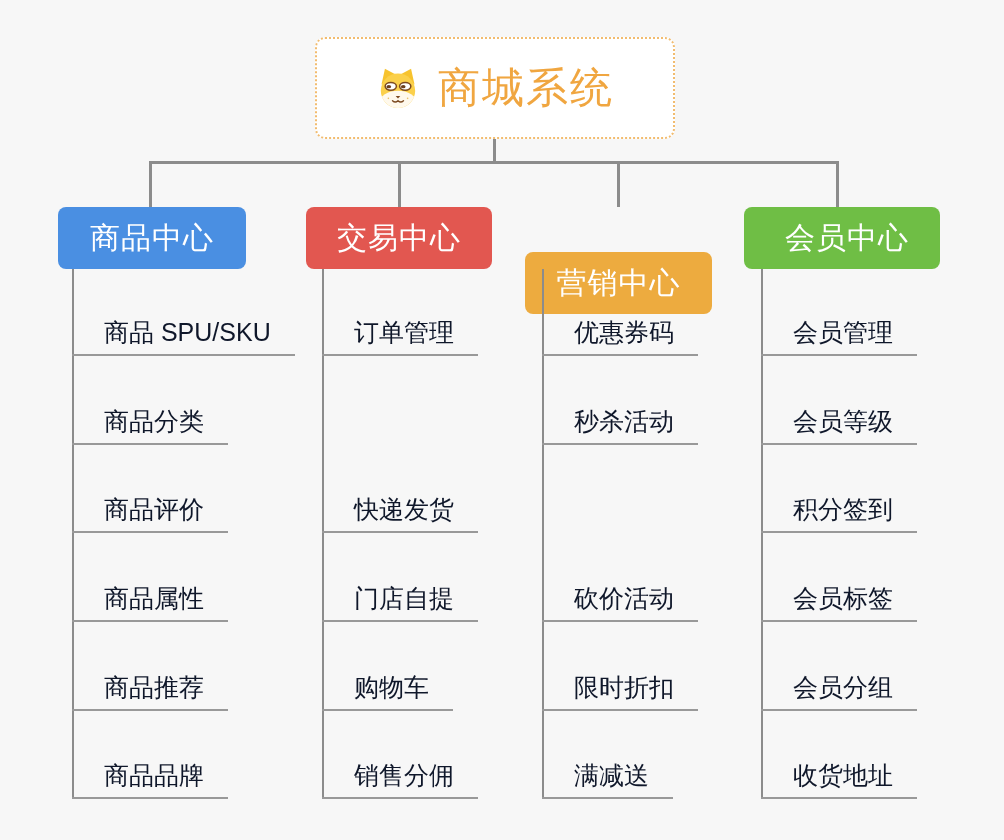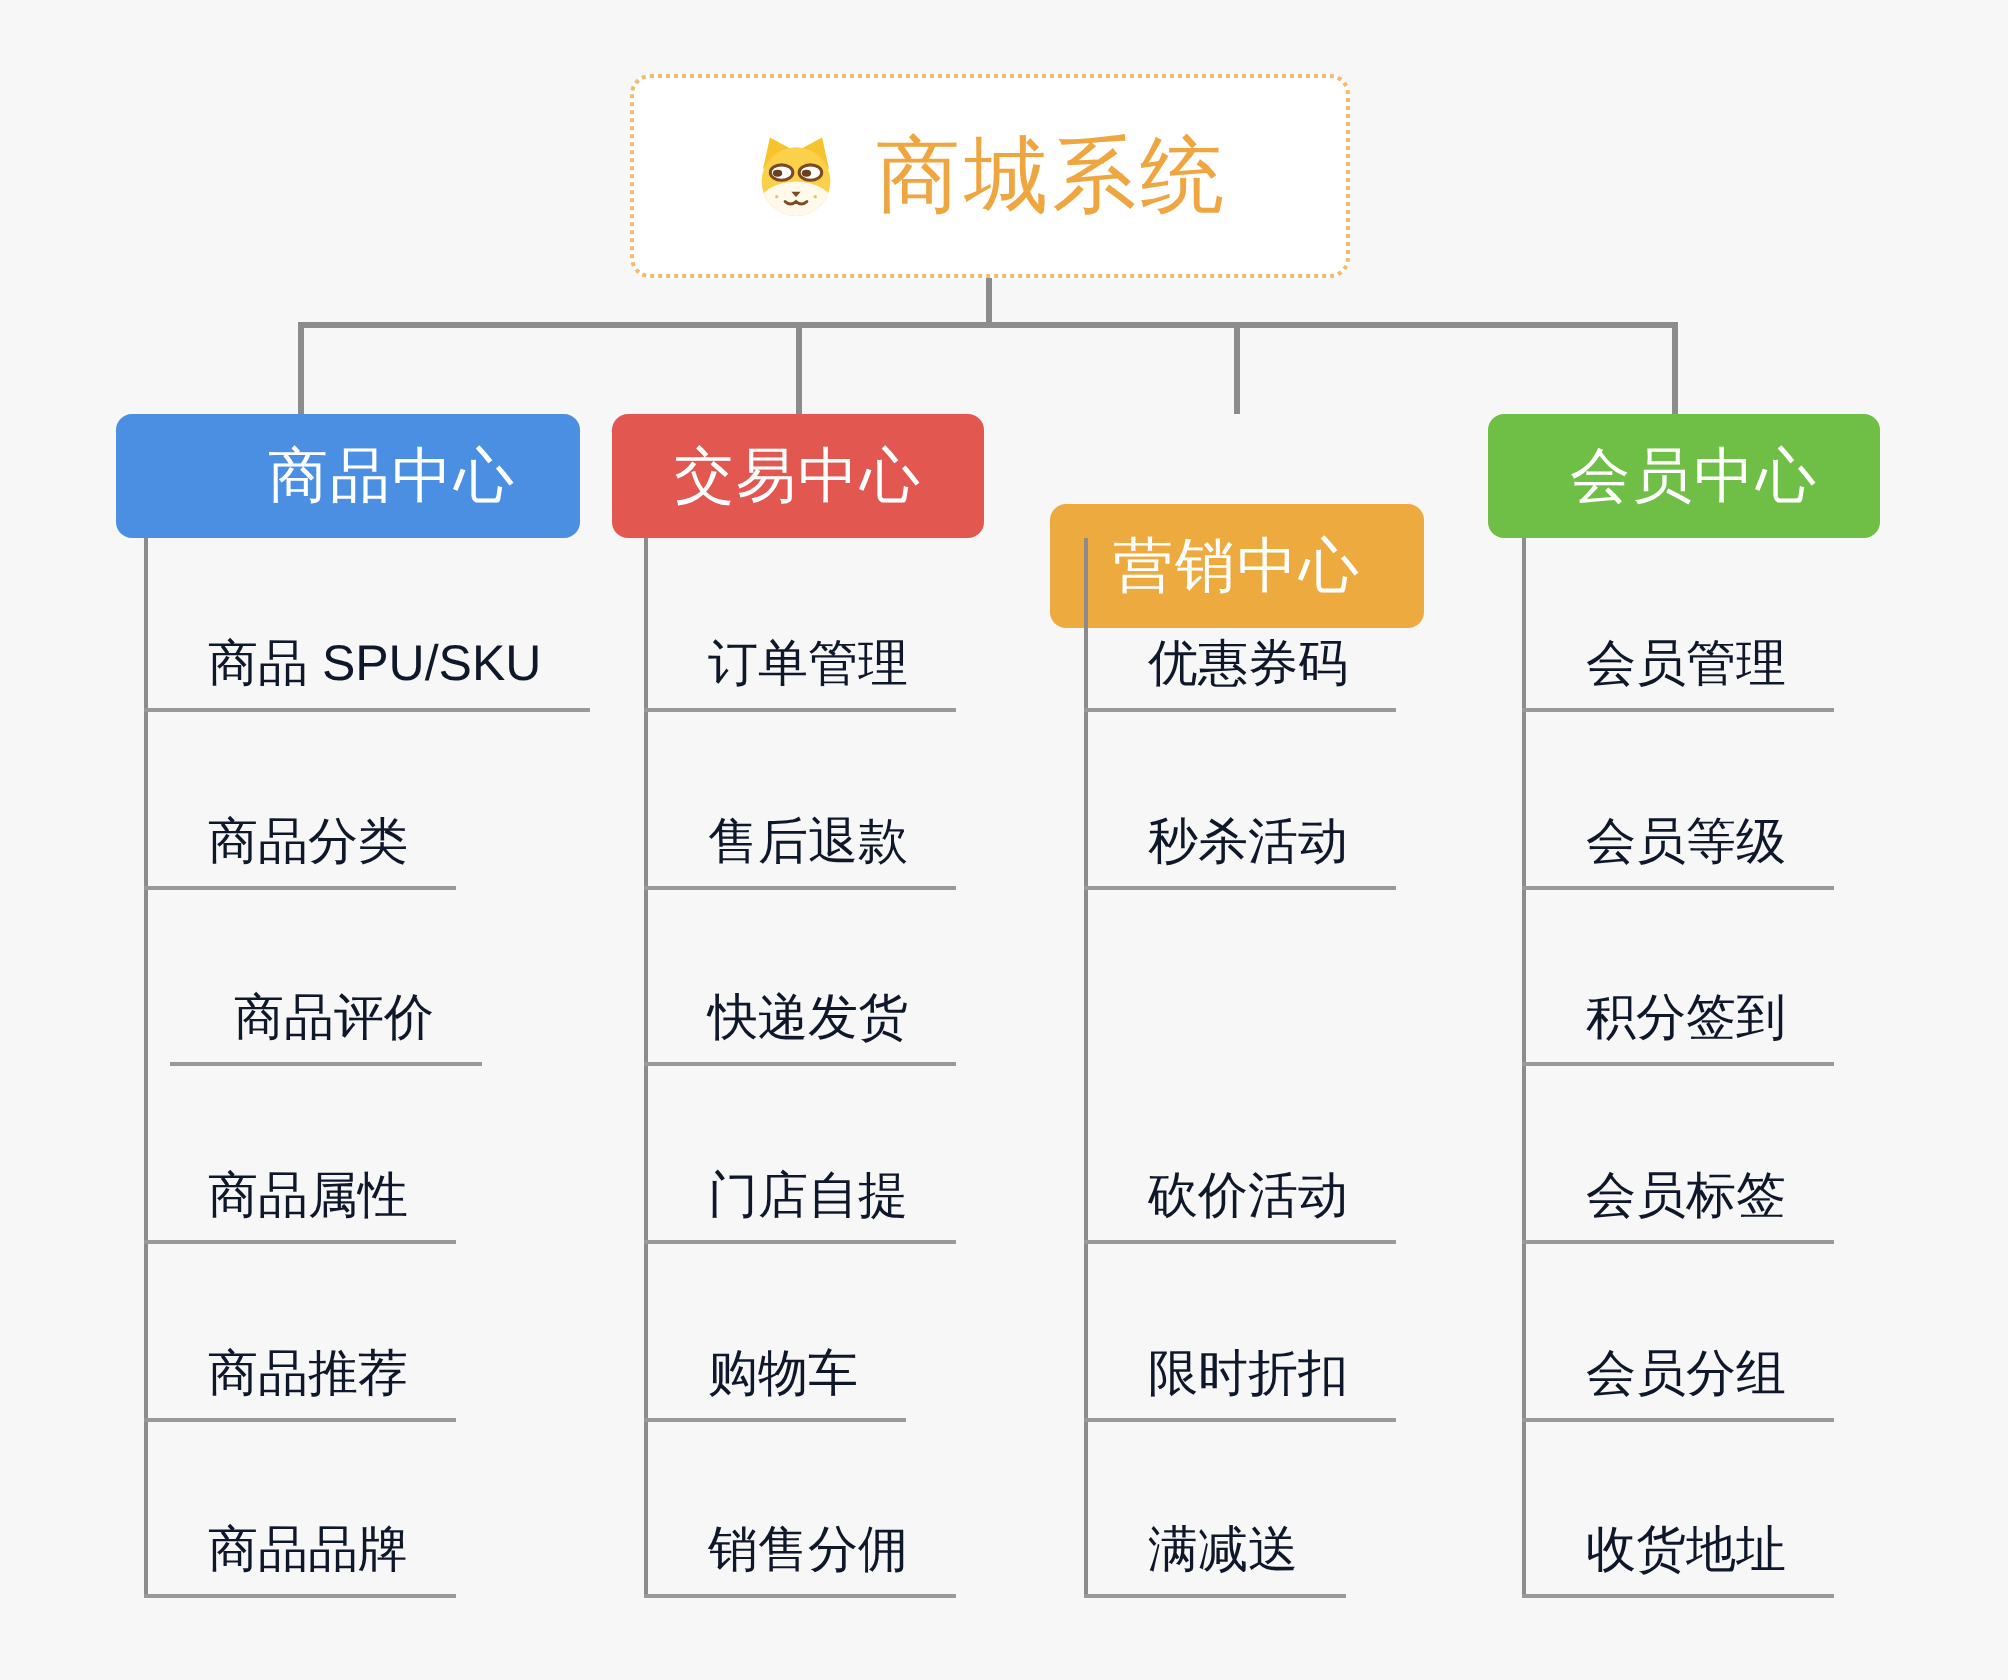--- a/index.html
+++ b/index.html
@@ -74,39 +74,38 @@
         <ellipse cx="39.6" cy="30" rx="3.4" ry="2.5" fill="#6B3F1D"></ellipse>
         <path d="M28.6 43.5 h6.8 l-3.4 3.8 z" fill="#7C4A21"></path>
         <path d="M24 50.5 q4 3.8 8 0 q4 3.8 8 0" stroke="#7C4A21" stroke-width="2" fill="none" stroke-linecap="round"></path>
         <circle cx="18" cy="47" r="1.2" fill="#E9C067"></circle>
         <circle cx="46" cy="47" r="1.2" fill="#E9C067"></circle>
       </svg>
     </span>
     <span class="root-title">商城系统</span>
   </div>
 
-  <div class="branch-box" style="left: 58px; width: 188px; background: rgb(74, 143, 226); padding-left: 44px;">商品中心</div>
+  <div class="branch-box" style="left: 58px; width: 188px; background: rgb(74, 143, 226);">商品中心</div>
   <div class="branch-box" style="left: 306px; width: 186px; background: rgb(226, 87, 80);">交易中心</div>
   <div class="branch-box" style="left: 525px; width: 187px; background: rgb(237, 171, 63); margin-top: 45px;">营销中心</div>
   <div class="branch-box" style="left: 744px; width: 186px; background: rgb(111, 190, 69); padding-left: 10px;">会员中心</div>
 
   <div class="trunk" style="left:72px"></div>
   <div class="trunk" style="left:322px"></div>
   <div class="trunk" style="left:542px"></div>
   <div class="trunk" style="left:761px"></div>
 
   <div class="leaf" style="left:72px;top:315px">商品 SPU/SKU</div>
   <div class="leaf" style="left:72px;top:404px">商品分类</div>
-  <div class="leaf" style="left:85px;top:492px">商品评价</div>
+  <div class="leaf" style="left:72px;top:492px">商品评价</div>
   <div class="leaf" style="left:72px;top:581px">商品属性</div>
   <div class="leaf" style="left:72px;top:670px">商品推荐</div>
   <div class="leaf" style="left:72px;top:758px">商品品牌</div>
 
   <div class="leaf" style="left:322px;top:315px">订单管理</div>
-  <div class="leaf" style="left:322px;top:404px">售后退款</div>
   <div class="leaf" style="left:322px;top:492px">快递发货</div>
   <div class="leaf" style="left:322px;top:581px">门店自提</div>
   <div class="leaf" style="left:322px;top:670px">购物车</div>
   <div class="leaf" style="left:322px;top:758px">销售分佣</div>
 
   <div class="leaf" style="left:542px;top:315px">优惠券码</div>
   <div class="leaf" style="left:542px;top:404px">秒杀活动</div>
   <div class="leaf" style="left:542px;top:581px">砍价活动</div>
   <div class="leaf" style="left:542px;top:670px">限时折扣</div>
   <div class="leaf" style="left:542px;top:758px">满减送</div>

